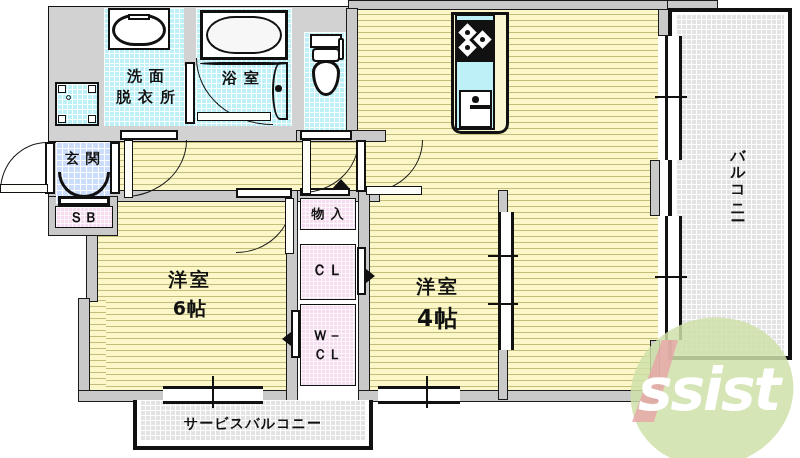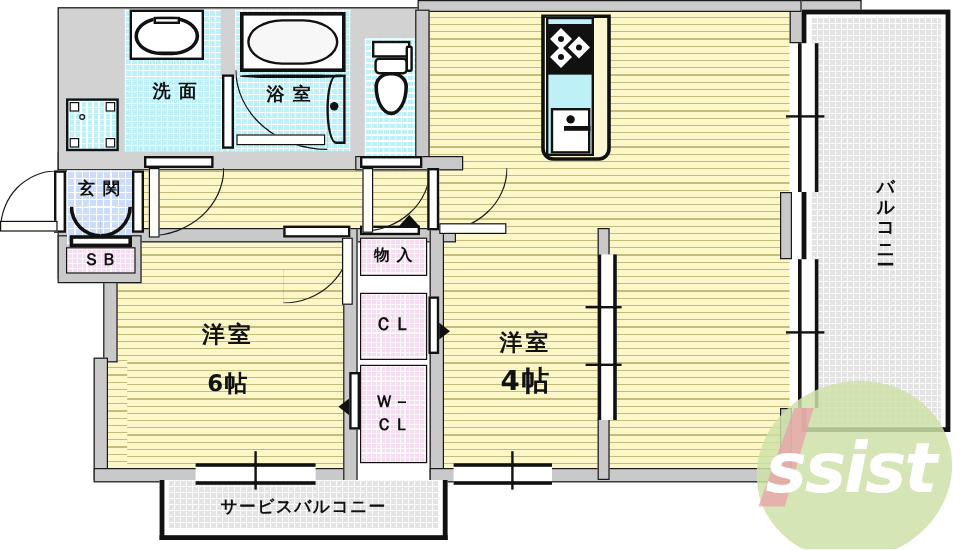--- a/index.html
+++ b/index.html
@@ -79,20 +79,21 @@
   <div class="abs" style="left:88px;top:85px;width:8px;height:8px;background:#fff;border:1.5px solid #111;"></div>
   <div class="abs" style="left:58px;top:115px;width:8px;height:8px;background:#fff;border:1.5px solid #111;"></div>
   <div class="abs" style="left:88px;top:115px;width:8px;height:8px;background:#fff;border:1.5px solid #111;"></div>
   <div class="abs" style="left:66px;top:95px;width:5px;height:5px;border:1.5px solid #111;border-radius:50%;"></div>
 
   <div class="fixture" style="left:108px;top:8px;width:62px;height:42px;background:#fff;border:2.5px solid #111;"></div>
   <div class="abs" style="left:112px;top:14px;width:54px;height:32px;background:#fff;border:3px solid #111;border-radius:50%/60%;"></div>
   <div class="abs" style="left:128px;top:14px;width:22px;height:6px;background:#fff;border:2px solid #111;"></div>
 
   <div class="lbl" style="left:106px;top:68px;width:80px;font-size:15px;">洗 面</div>
+  <div class="lbl" style="left:100px;top:89px;width:92px;font-size:15px;">脱 衣 所</div>
 
   <div class="abs floor-tile-blue" style="left:196px;top:8px;width:96px;height:118px;"></div>
 
   <div class="fixture" style="left:200px;top:10px;width:88px;height:50px;background:#fff;border:3px solid #111;"></div>
   <div class="abs" style="left:206px;top:16px;width:76px;height:38px;background:#f7f7f7;border:2px solid #111;border-radius:46% 46% 46% 46%/60% 60% 60% 60%;"></div>
 
   <div class="abs" style="left:200px;top:62px;width:88px;height:3px;background:#111;border-radius:40%;"></div>
   <div class="abs" style="left:272px;top:62px;width:16px;height:58px;background:transparent;border:2.5px solid #111;border-radius:60% 0 0 60%;"></div>
   <div class="abs" style="left:275px;top:85px;width:7px;height:7px;background:#111;border-radius:50%;"></div>
   <div class="lbl" style="left:206px;top:70px;width:70px;font-size:15px;">浴 室</div>
@@ -122,21 +123,21 @@
   <div class="abs" style="left:465px;top:45px;width:5px;height:5px;background:#111;border-radius:50%;"></div>
 
   <div class="fixture" style="left:459px;top:90px;width:33px;height:38px;background:#fff;border:2.5px solid #111;"></div>
   <div class="abs" style="left:472px;top:96px;width:7px;height:7px;background:#111;border-radius:50%;"></div>
   <div class="abs" style="left:470px;top:105px;width:22px;height:4px;background:#111;"></div>
 
 
   <div class="abs floor-wood" style="left:94px;top:200px;width:192px;height:196px;"></div>
   <div class="abs floor-wood" style="left:86px;top:300px;width:20px;height:96px;"></div>
   <div class="lbl" style="left:140px;top:268px;width:100px;font-size:19px;letter-spacing:.14em;">洋室</div>
-  <div class="lbl" style="left:140px;top:297px;width:100px;font-size:19px;letter-spacing:.06em;margin-top:12px;">6帖</div>
+  <div class="lbl" style="left:140px;top:297px;width:100px;font-size:19px;letter-spacing:.06em;">6帖</div>
 
   <div class="abs floor-wood" style="left:370px;top:200px;width:134px;height:196px;"></div>
   <div class="lbl" style="left:388px;top:275px;width:100px;font-size:19px;letter-spacing:.14em;">洋室</div>
   <div class="lbl" style="left:388px;top:305px;width:100px;font-size:23px;letter-spacing:.06em;">4帖</div>
 
   <div class="abs floor-wood" style="left:112px;top:142px;width:246px;height:52px;"></div>
 
   <div class="wall" style="left:48px;top:142px;width:64px;height:90px;"></div>
 
   <div class="wall" style="left:94px;top:190px;width:286px;height:12px;"></div>

